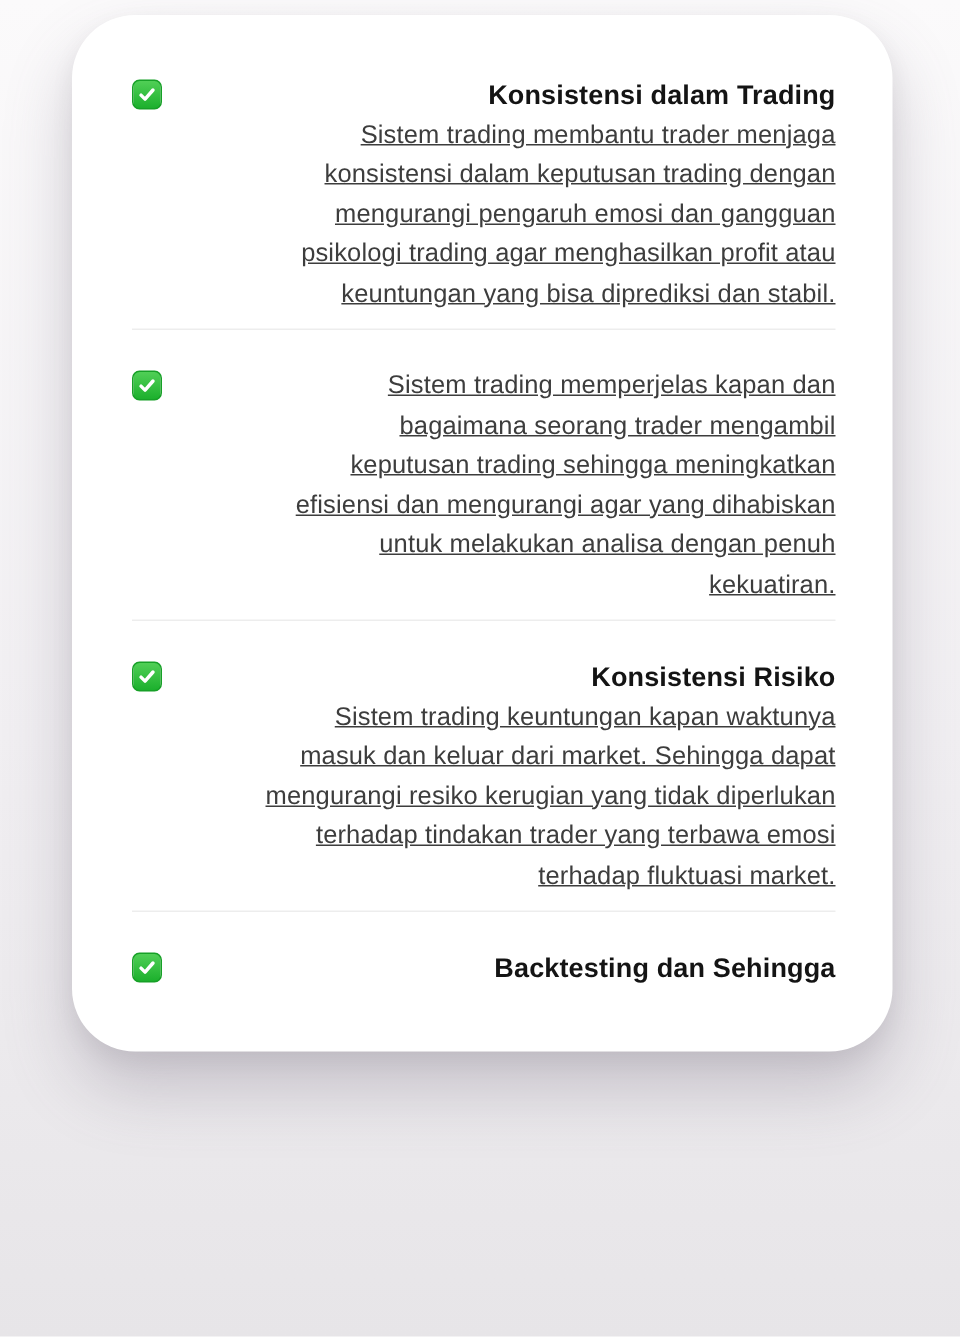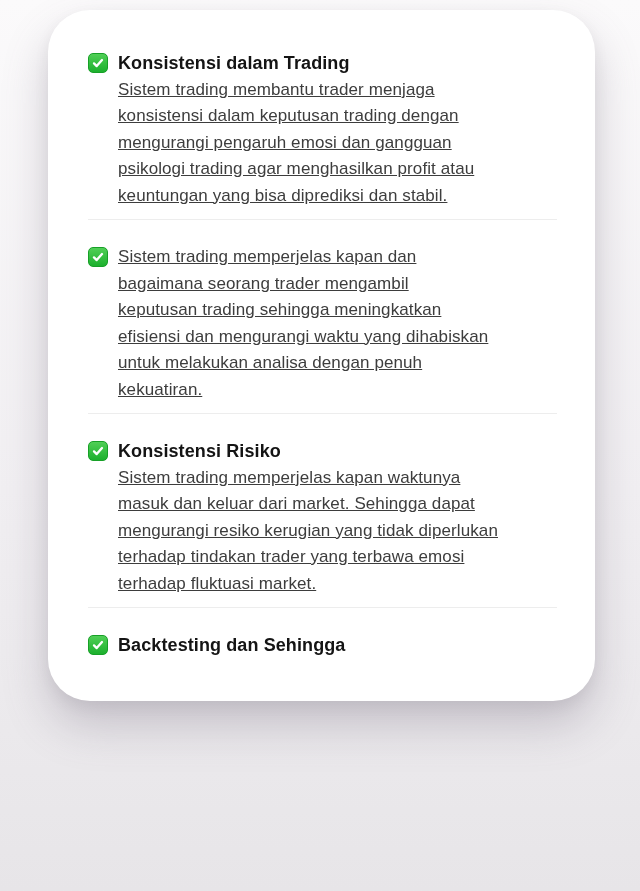--- a/index.html
+++ b/index.html
@@ -33,20 +33,21 @@
     width:547px;
     background:var(--card-bg);
     border-radius:42px;
     padding:40px 38px 42px 40px;
     box-shadow:0 24px 45px rgba(110,100,120,0.30),0 6px 16px rgba(0,0,0,0.06);
   }
   .section{
     display:flex;
     align-items:flex-start;
     gap:10px;
+    text-align:right;
   }
   .check{
     flex:0 0 20px;
     width:20px;height:20px;
     margin-top:3px;
     background:linear-gradient(180deg,var(--check-green-top),var(--check-green-bottom));
     border:1px solid var(--check-border);
     border-radius:5px;
     display:inline-flex;
     align-items:center;
@@ -104,37 +105,37 @@
     <div class="section">
       <span class="check">
         <svg viewBox="0 0 14 14" aria-hidden="true">
             <path d="M3 7.4 L5.7 10.1 L11 4" fill="none" stroke="#ffffff" stroke-width="2.3" stroke-linecap="round" stroke-linejoin="round"></path>
           </svg>
       </span>
       <div class="texts">
         <p class="benefit-body">Sistem trading memperjelas kapan dan
 bagaimana seorang trader mengambil
 keputusan trading sehingga meningkatkan
-efisiensi dan mengurangi waktu yang dihabiskan
+efisiensi dan mengurangi agar yang dihabiskan
 untuk melakukan analisa dengan penuh
 kekuatiran.</p>
       </div>
     </div>
 
     <hr class="divider">
 
     <div class="section">
       <span class="check">
         <svg viewBox="0 0 14 14" aria-hidden="true">
             <path d="M3 7.4 L5.7 10.1 L11 4" fill="none" stroke="#ffffff" stroke-width="2.3" stroke-linecap="round" stroke-linejoin="round"></path>
           </svg>
       </span>
       <div class="texts">
         <h3 class="benefit-title">Konsistensi Risiko</h3>
-        <p class="benefit-body">Sistem trading memperjelas kapan waktunya
+        <p class="benefit-body">Sistem trading keuntungan kapan waktunya
 masuk dan keluar dari market. Sehingga dapat
 mengurangi resiko kerugian yang tidak diperlukan
 terhadap tindakan trader yang terbawa emosi
 terhadap fluktuasi market.</p>
       </div>
     </div>
 
     <hr class="divider">
 
     <div class="section">

